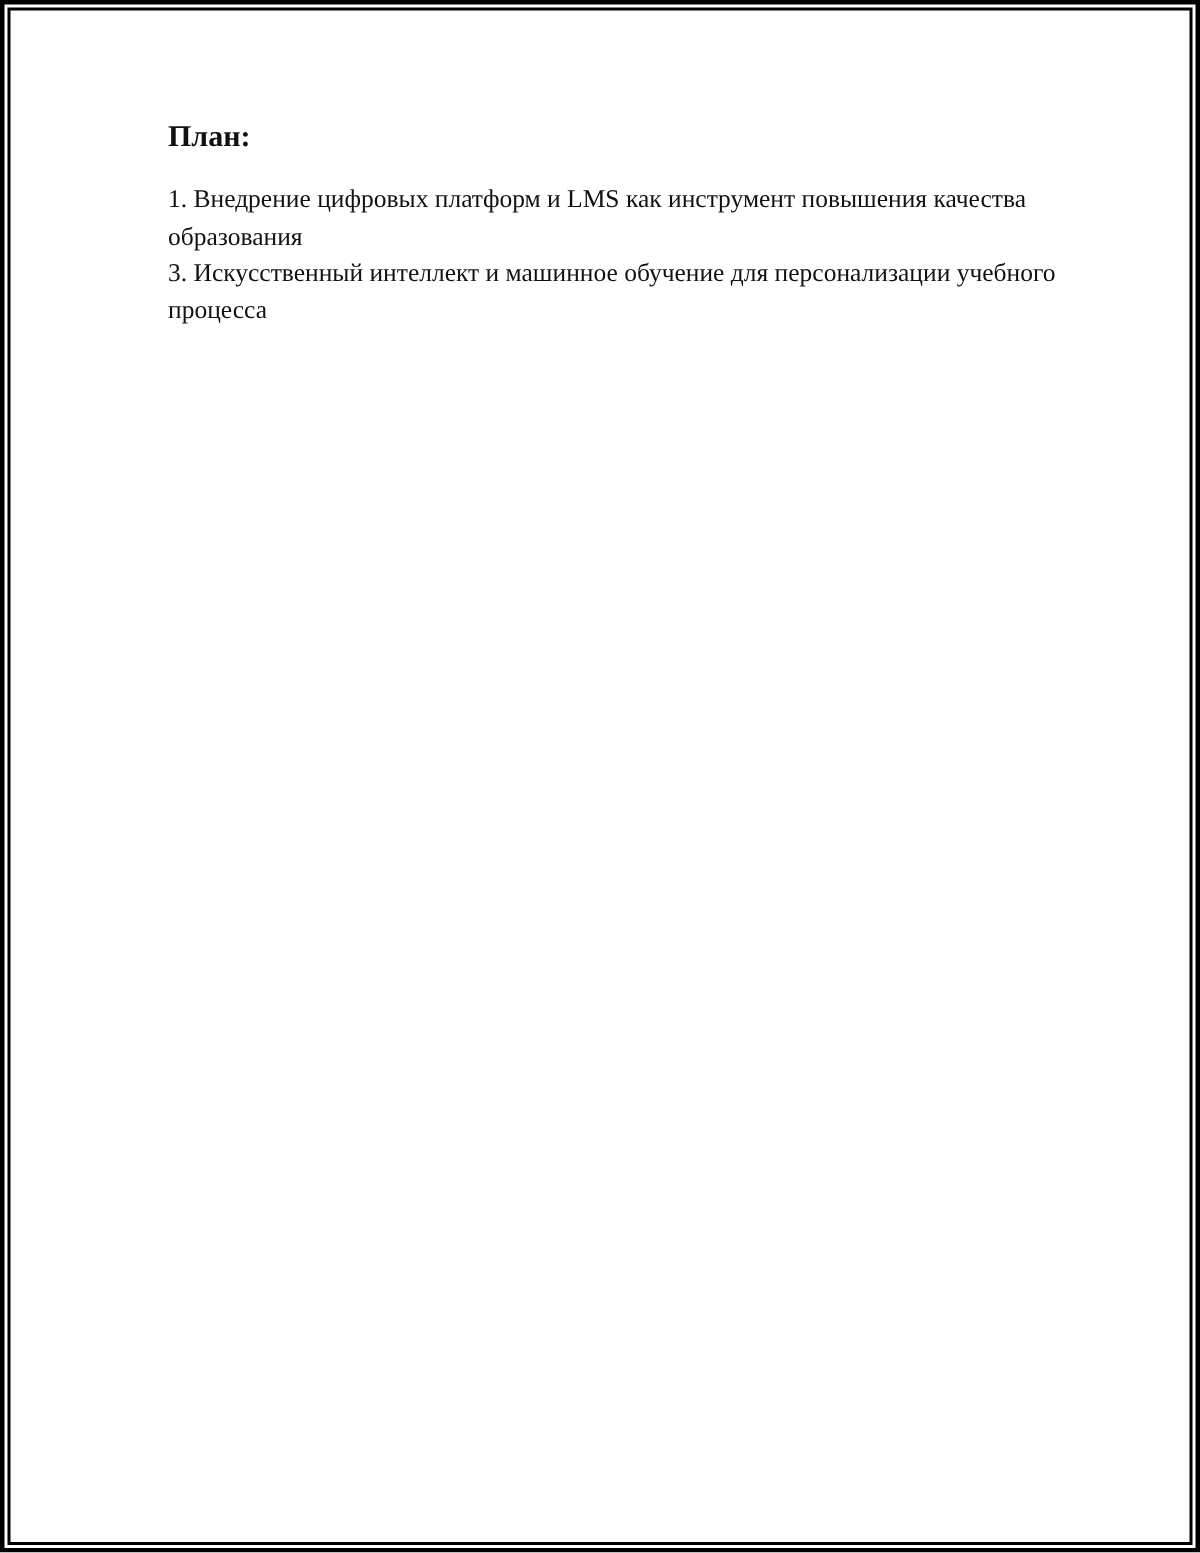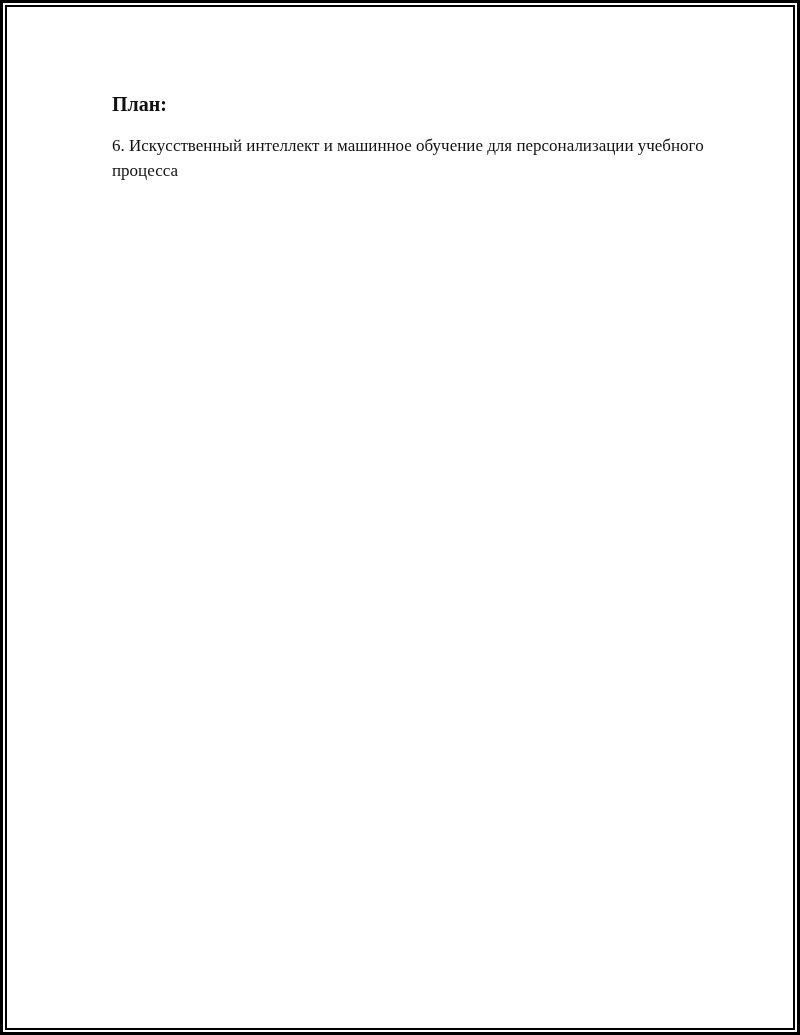--- a/index.html
+++ b/index.html
@@ -23,21 +23,21 @@
     }
     .page-inner {
       position: absolute;
       left: 2px; top: 2px; right: 2px; bottom: 2px;
       border: 2px solid #000000;
       background: #ffffff;
     }
     .content {
       position: absolute;
       left: 112px;
-      top: 92px;
+      top: 79px;
       width: 600px;
       font-family: "Liberation Serif", serif;
       color: #111111;
     }
     .plan-title {
       font-size: 20px;
       font-weight: bold;
       margin: 0 0 18px 0;
       line-height: 24px;
     }
@@ -56,15 +56,16 @@
 <body>
 
 <div class="page-outer">
   <div class="page-inner">
   </div>
 </div>
 
 <div class="content">
   <h2 class="plan-title">План:</h2>
   <ol class="plan-list">
-    <li class="plan-item">6. Искусственный интеллект и машинное обучение для персонализации учебного процесса</li>
+    <li class="plan-item">1. Внедрение цифровых платформ и LMS как инструмент повышения качества образования</li>
+    <li class="plan-item">3. Искусственный интеллект и машинное обучение для персонализации учебного процесса</li>
   </ol>
 </div>
 
 </body></html>

